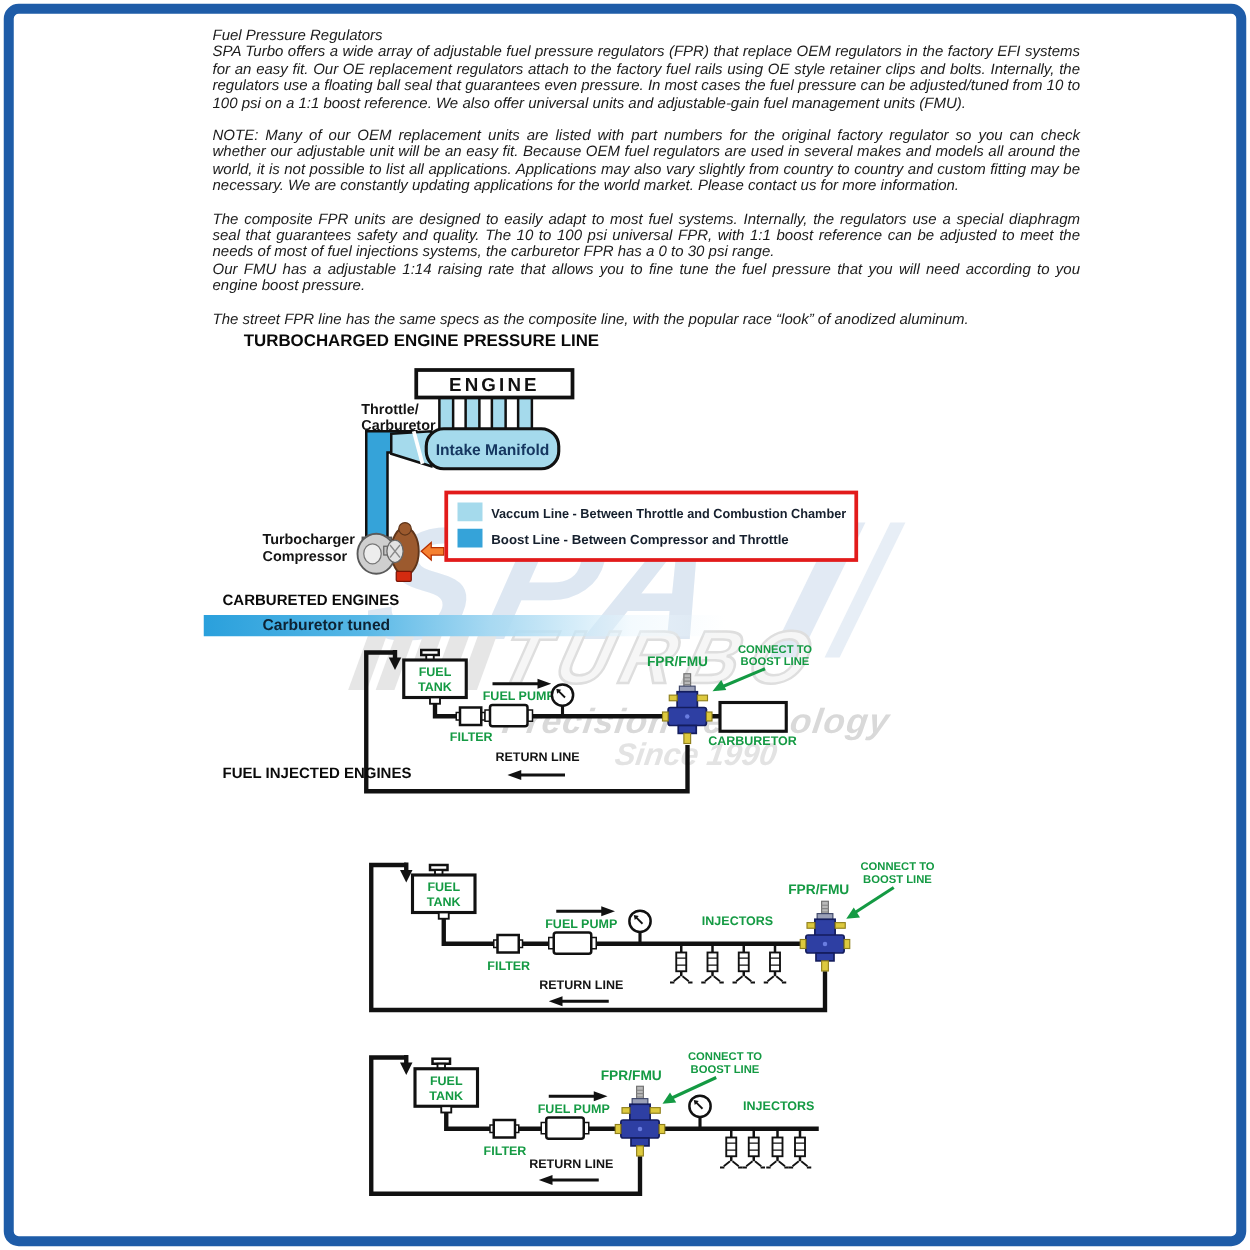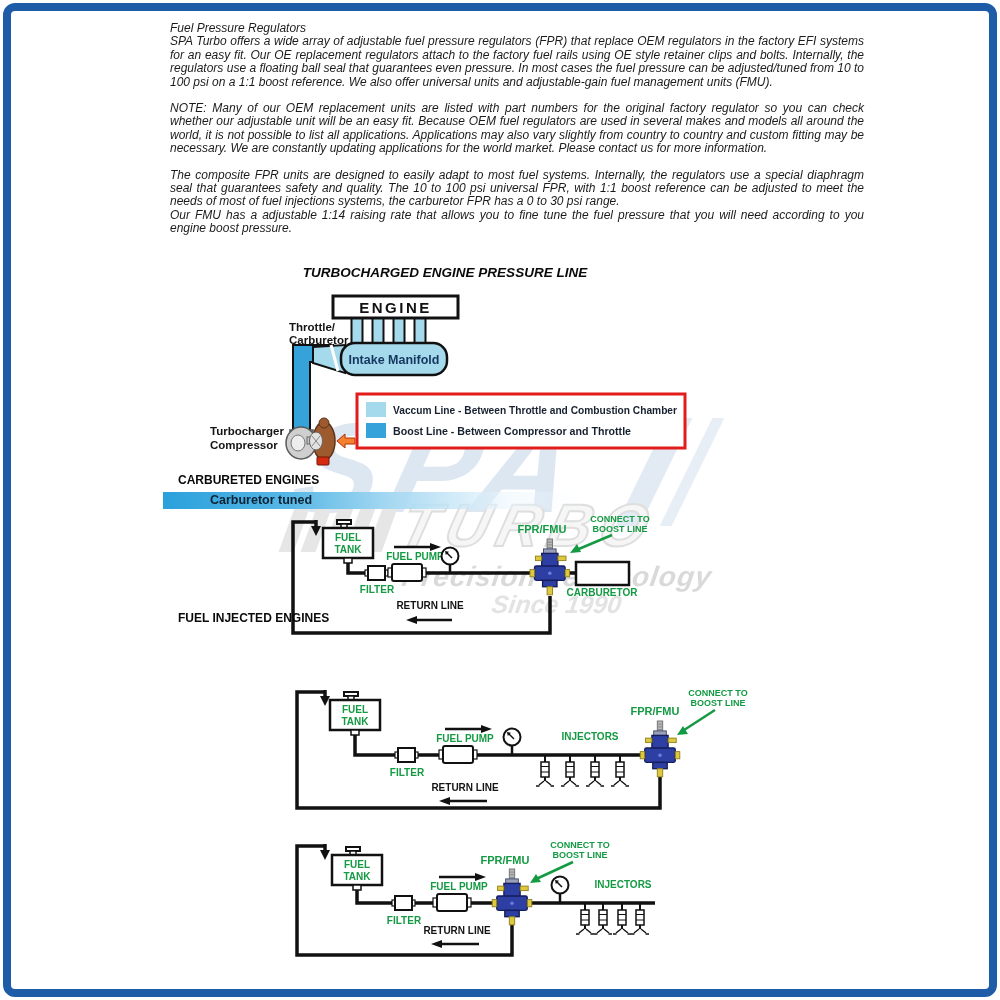--- a/index.html
+++ b/index.html
@@ -17,22 +17,22 @@
   .wm-turbo{left:402px;top:496px;font-size:60px;letter-spacing:8px;color:#f6f6f6;
             -webkit-text-stroke:2px #dedede;transform:skewX(-14deg);}
   .wm-tag{left:402px;top:563px;font-size:28px;color:#d9d9d9;transform:skewX(-8deg);letter-spacing:1px;}
   .wm-since{left:492px;top:592px;font-size:25px;color:#e3e3e3;transform:skewX(-8deg);}
   
   .intro{position:absolute;left:170px;top:22px;width:694px;z-index:2;
          font-style:italic;font-size:12px;line-height:13.4px;color:#1b1b1b;}
   .intro p{margin:0 0 13px 0;text-align:justify;}
   .intro p.last{text-align:left;margin-bottom:0;}
   
-  .diag-title{position:absolute;left:195px;top:265px;width:500px;text-align:center;z-index:2;
-              font-weight:bold;font-size:13.5px;color:#0a0a0a;font-style:italic;}
+  .diag-title{position:absolute;left:195px;top:265px;width:500px;text-align:left;z-index:2;
+              font-weight:bold;font-size:13.5px;color:#0a0a0a;}
   .sec-head{position:absolute;left:178px;z-index:2;font-weight:bold;font-size:12px;color:#0a0a0a;}
   .sec-bar{position:absolute;left:163px;width:417px;height:17px;z-index:2;
            background:linear-gradient(90deg,#2aa0dc 0%,#56b7e6 30%,#a8d9f2 55%,rgba(234,246,253,0.55) 82%,rgba(255,255,255,0) 100%);
            font-weight:bold;font-size:12.5px;color:#0d2233;line-height:17px;padding-left:47px;box-sizing:border-box;}
   .svgbox{position:absolute;z-index:2;}
   svg text{font-family:"Liberation Sans",sans-serif;}
   .lbl-green{font-weight:bold;fill:#149a43;}
   .lbl-black{font-weight:bold;fill:#141414;}
 </style>
 </head>
@@ -52,20 +52,21 @@
       <div class="wm-bar"></div>
   </div>
   <div class="wm wm-turbo">TURBO</div>
   <div class="wm wm-tag">Precision Technology</div>
   <div class="wm wm-since">Since 1990</div>
 
   <div class="intro">
     <p><span>Fuel Pressure Regulators</span><br><span>SPA Turbo offers a wide array of adjustable fuel pressure regulators (FPR) that replace OEM regulators in the factory EFI systems for an easy fit. Our OE replacement regulators attach to the factory fuel rails using OE style retainer clips and bolts. Internally, the regulators use a floating ball seal that guarantees even pressure. In most cases the fuel pressure can be adjusted/tuned from 10 to 100 psi on a 1:1 boost reference. We also offer universal units and adjustable-gain fuel management units (FMU).</span></p>
     <p>NOTE: Many of our OEM replacement units are listed with part numbers for the original factory regulator so you can check whether our adjustable unit will be an easy fit. Because OEM fuel regulators are used in several makes and models all around the world, it is not possible to list all applications. Applications may also vary slightly from country to country and custom fitting may be necessary. We are constantly updating applications for the world market. Please contact us for more information.</p>
     <p><span>The composite FPR units are designed to easily adapt to most fuel systems. Internally, the regulators use a special diaphragm seal that guarantees safety and quality. The 10 to 100 psi universal FPR, with 1:1 boost reference can be adjusted to meet the needs of most of fuel injections systems, the carburetor FPR has a 0 to 30 psi range.</span><br><span>Our FMU has a adjustable 1:14 raising rate that allows you to fine tune the fuel pressure that you will need according to you engine boost pressure.</span></p>
+    <p class="last">The street FPR line has the same specs as the composite line, with the popular race “look” of anodized aluminum.</p>
   </div>
 
   <svg width="0" height="0" style="position:absolute" aria-hidden="true">
     <defs>
       <g id="fprdef">
         <rect x="19" y="0" width="6" height="12" fill="#b9b9b9" stroke="#6e6e6e" stroke-width="1"></rect>
         <line x1="19" y1="3.5" x2="25" y2="3.5" stroke="#848484" stroke-width="1"></line>
         <line x1="19" y1="6.5" x2="25" y2="6.5" stroke="#848484" stroke-width="1"></line>
         <line x1="19" y1="9.5" x2="25" y2="9.5" stroke="#848484" stroke-width="1"></line>
         <rect x="15" y="11" width="14" height="6" fill="#9aa0b8" stroke="#3c4568" stroke-width="1"></rect>

